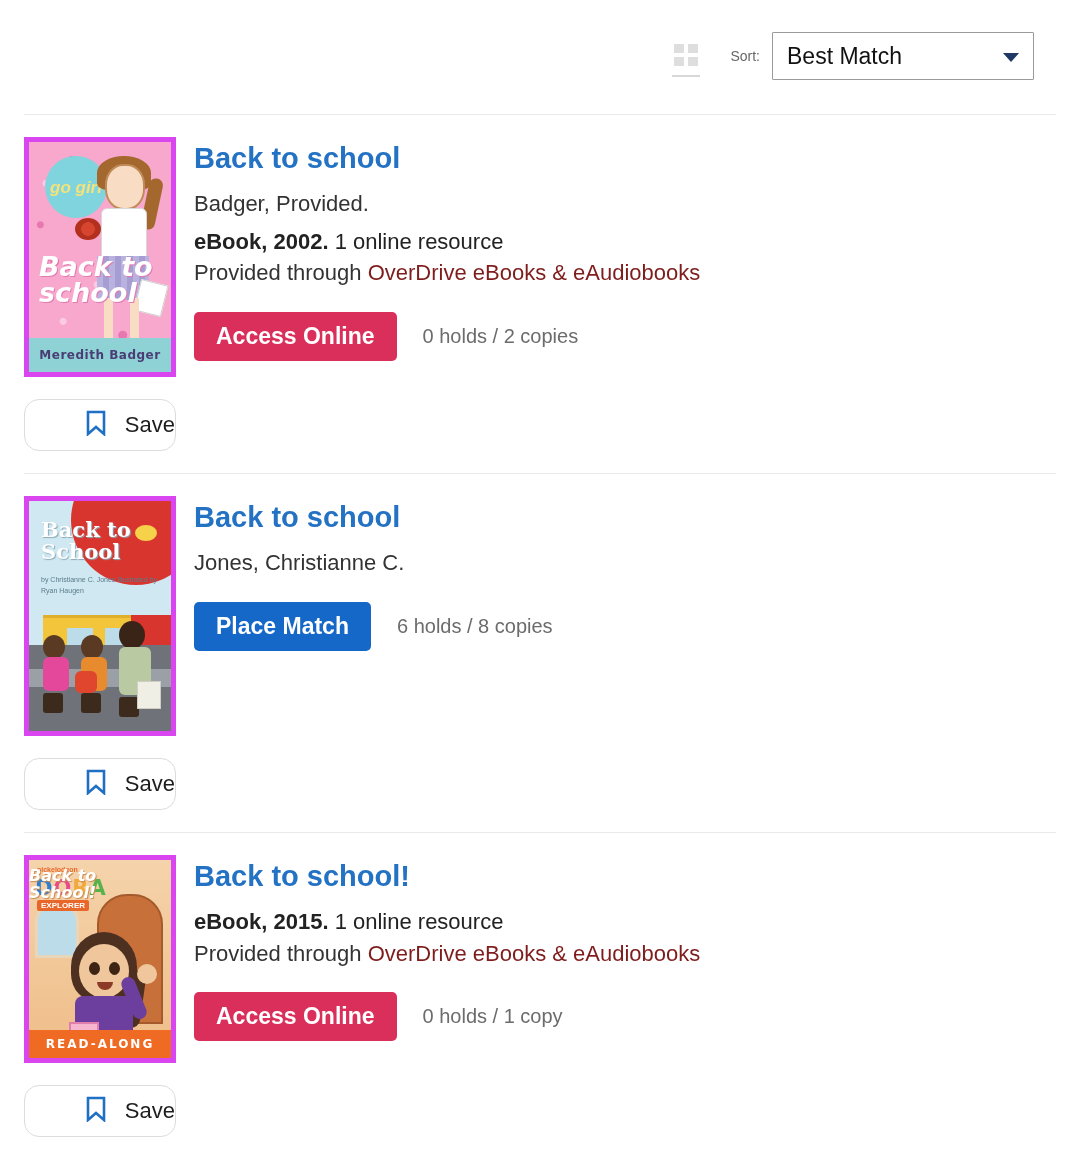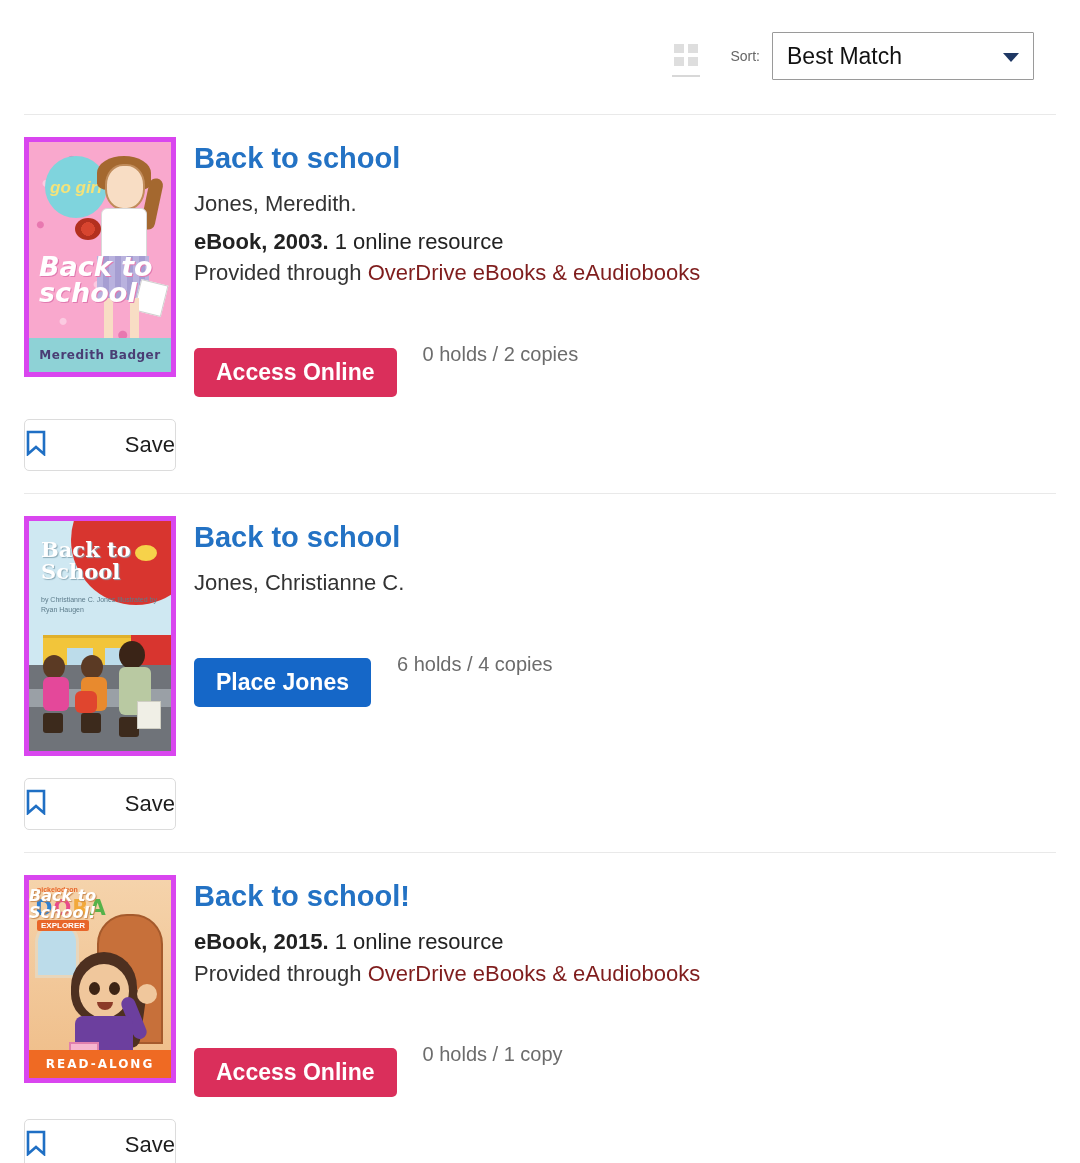--- a/index.html
+++ b/index.html
@@ -180,40 +180,39 @@
     border-radius: 5px;
     color: #ffffff;
     font-size: 23px;
     font-weight: 700;
     font-family: "Liberation Sans", sans-serif;
     padding: 0 22px;
     height: 49px;
     line-height: 49px;
     cursor: pointer;
     white-space: nowrap;
-    margin-top: 36px;
   }
   .btn-access { background: #da2f5b; }
   .btn-hold   { background: #1567c8; }
   .availability {
     font-size: 20px;
     color: #6c6c6c;
     margin-left: 26px;
     white-space: nowrap;
   }
   .save-btn {
     margin-top: 22px;
     width: 152px;
     height: 52px;
     border: 1px solid #dcdcdc;
-    border-radius: 5px;
+    border-radius: 15px;
     background: #ffffff;
     display: flex;
     align-items: center;
-    justify-content: space-between;
+    justify-content: flex-end;
     gap: 18px;
     cursor: pointer;
   }
   .save-btn .label {
     font-size: 22px;
     color: #1d1d1d;
   }
   .bookmark-icon { display: block; }
 
   
@@ -435,23 +434,23 @@
       <div class="leg l"></div>
       <div class="leg r"></div>
       <div class="shoe l"></div>
       <div class="shoe r"></div>
       <div class="ctitle">Back to school</div>
       <div class="band">Meredith Badger</div>
     </div>
 
     <div class="info">
       <div class="title">Back to school</div>
-      <div class="author">Jones, Meredith.</div>
+      <div class="author">Badger, Provided.</div>
       <div class="format">
-        <b>eBook, 2003.</b><span> 1 online resource</span>
+        <b>eBook, 2002.</b><span> 1 online resource</span>
       </div>
       <div class="provider">
         <span>Provided through </span><a>OverDrive eBooks &amp; eAudiobooks</a>
       </div>
       <div class="action-row">
         <button class="btn btn-access">Access Online</button>
         <span class="availability">0 holds / 2 copies</span>
       </div>
     </div>
   </div>
@@ -501,22 +500,22 @@
         <div class="legs"></div>
       </div>
       <div class="backpack"></div>
       <div class="bag"></div>
     </div>
 
     <div class="info">
       <div class="title">Back to school</div>
       <div class="author">Jones, Christianne C.</div>
       <div class="action-row">
-        <button class="btn btn-hold">Place Jones</button>
-        <span class="availability">6 holds / 4 copies</span>
+        <button class="btn btn-hold">Place Match</button>
+        <span class="availability">6 holds / 8 copies</span>
       </div>
     </div>
   </div>
 
   <div class="save-btn">
     <span class="bookmark-icon">
       <svg width="22" height="26" viewBox="0 0 22 26" aria-hidden="true">
         <path d="M3 2 H19 V24 L11 17 L3 24 Z" fill="none" stroke="#1f6fc4" stroke-width="2.6" stroke-linejoin="miter"></path>
       </svg>
     </span>

